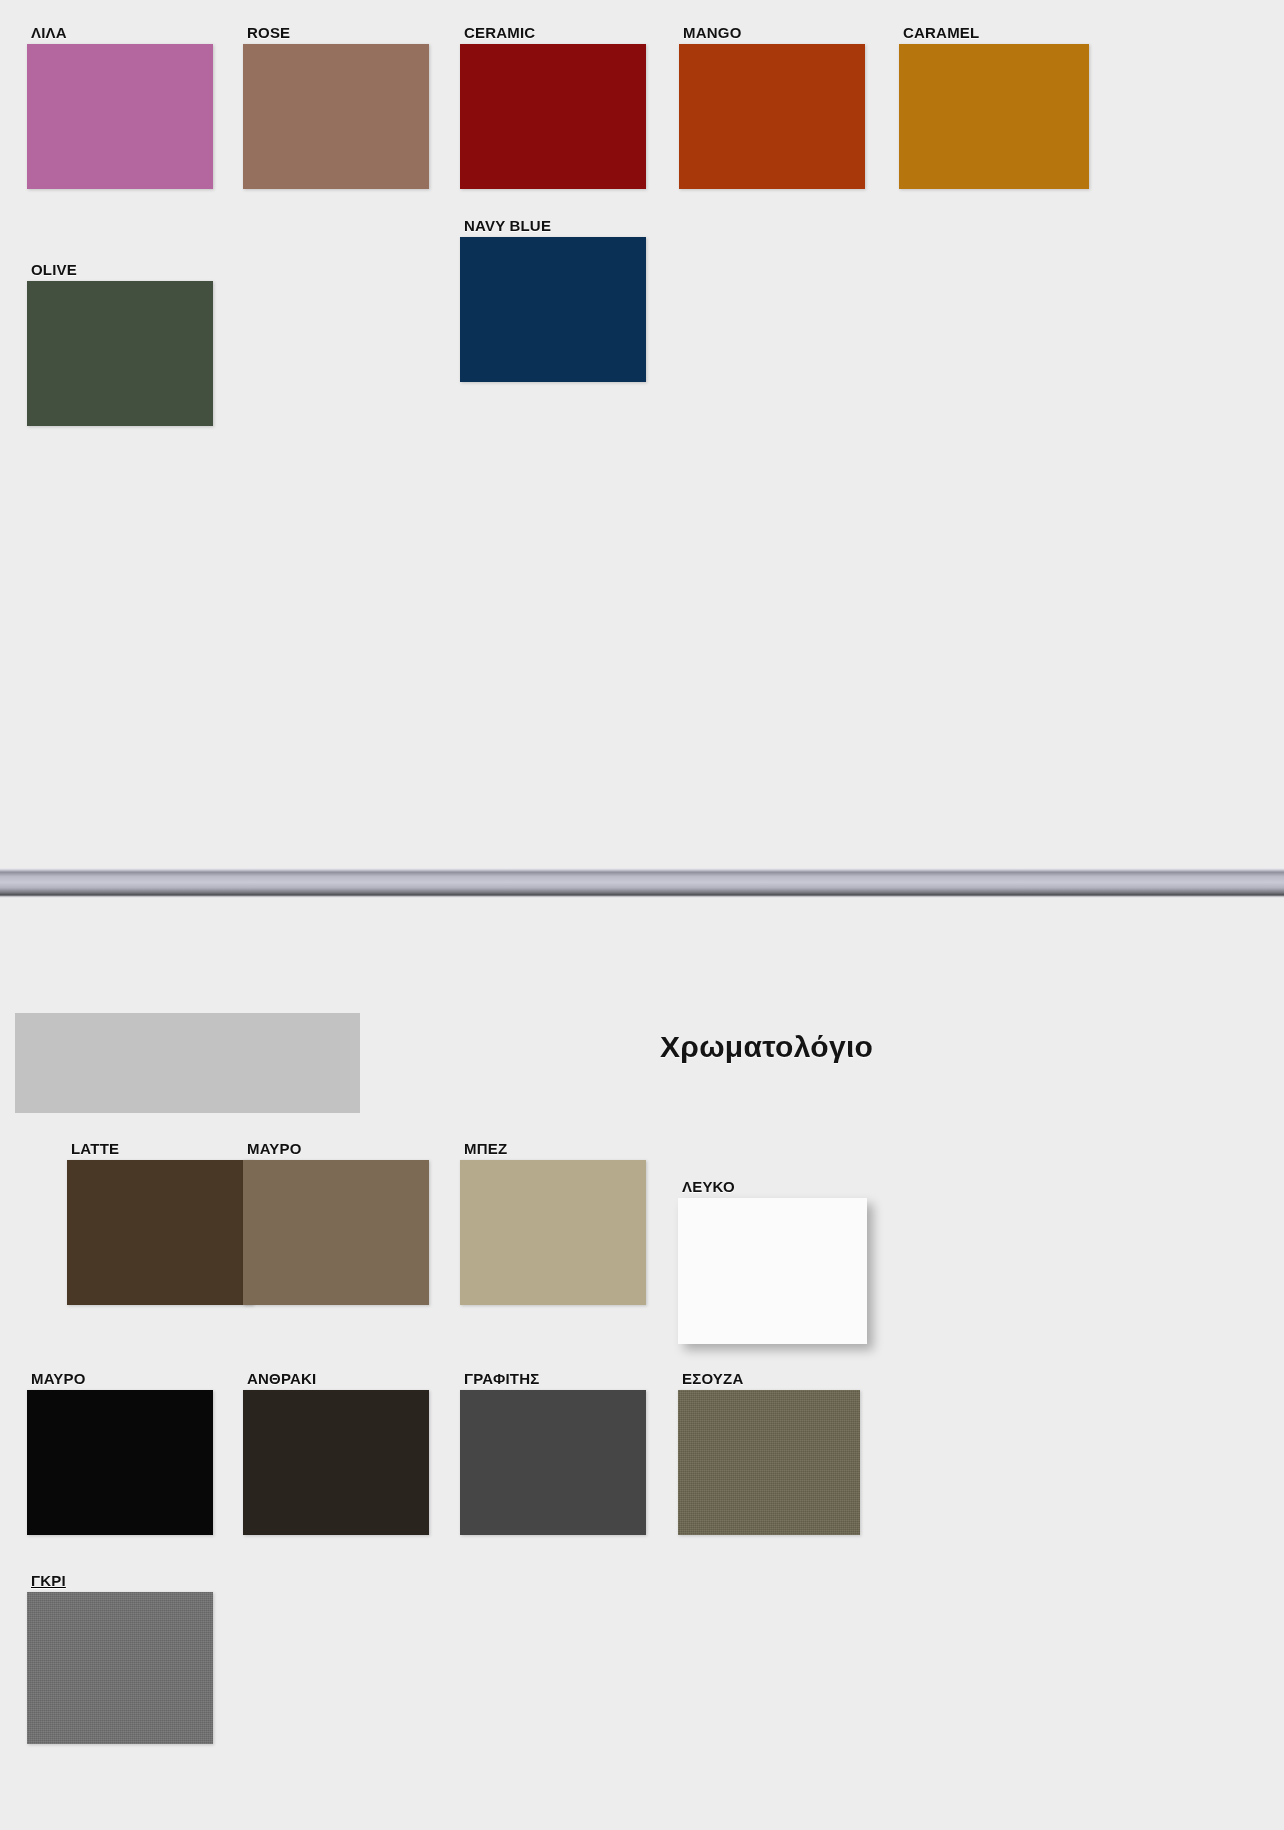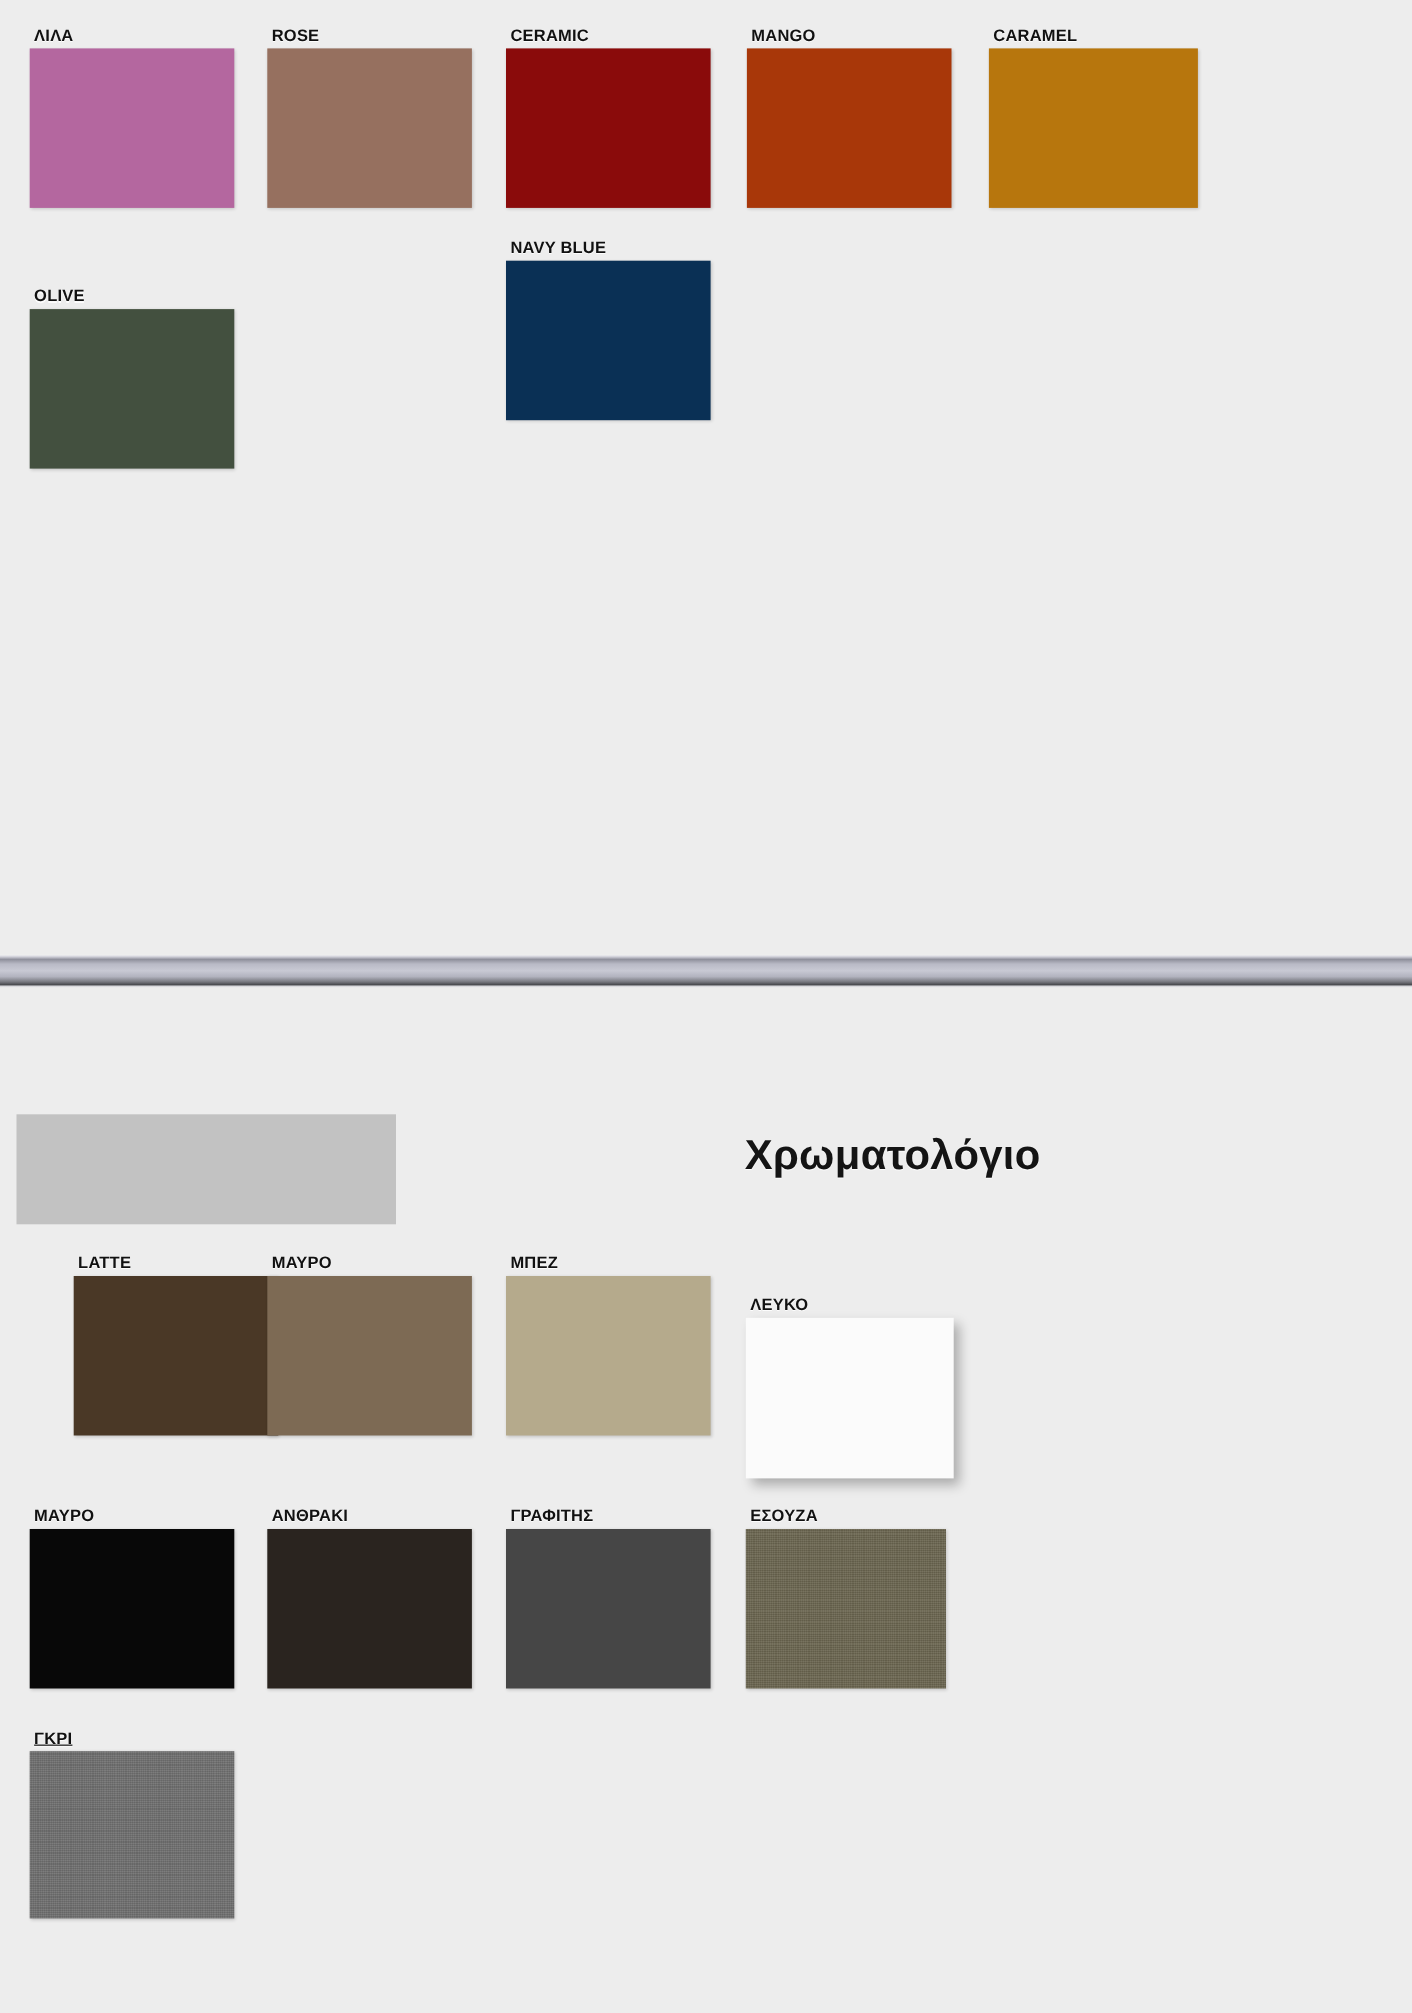--- a/index.html
+++ b/index.html
@@ -86,24 +86,24 @@
     left: 15px;
     top: 1013px;
     width: 345px;
     height: 100px;
     background: #c2c2c2;
   }
 
   
   #page-title {
     position: absolute;
-    left: 677px;
+    left: 660px;
     top: 1030px;
     width: 420px;
-    font-size: 38px;
+    font-size: 30px;
     font-weight: 700;
     color: #141414;
     letter-spacing: 0.3px;
     text-shadow: 0 1px 1px rgba(255,255,255,0.9);
     font-family: "Liberation Sans", "DejaVu Sans", sans-serif;
   }
 
   
   .chip-white {
     background: #fbfbfb;

